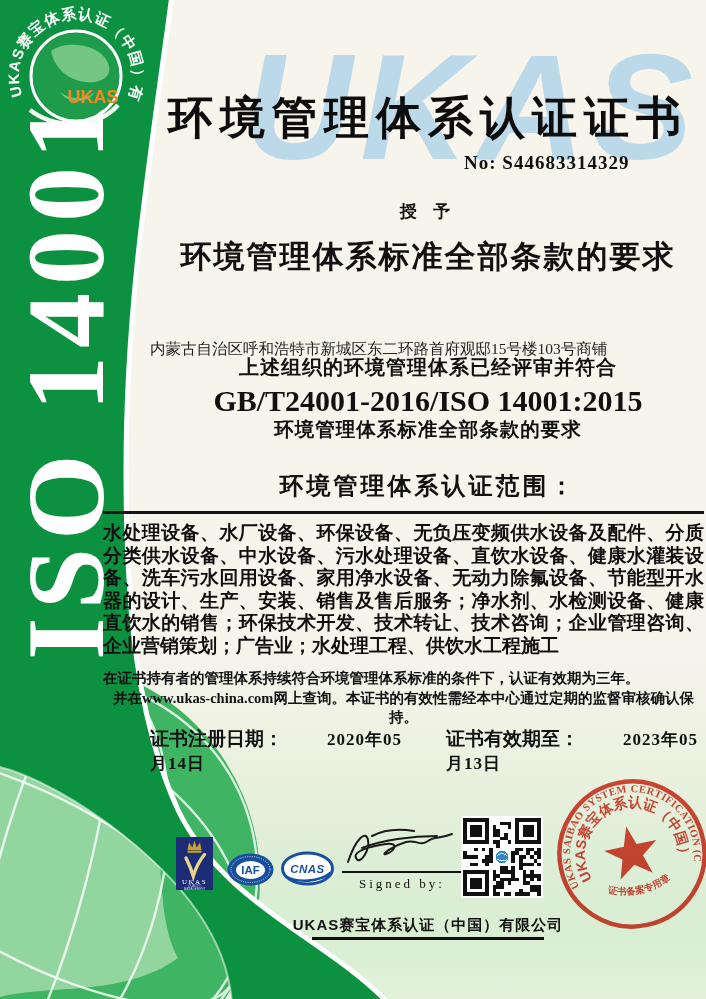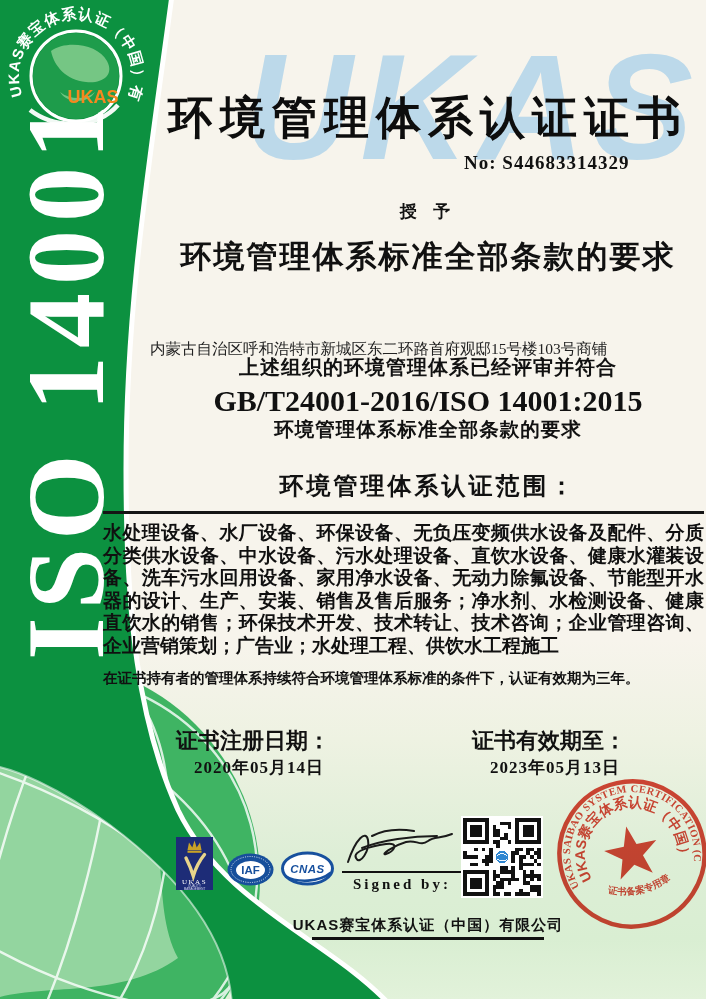--- a/index.html
+++ b/index.html
@@ -22,36 +22,36 @@
   .std{left:150px;top:384px;width:556px;text-align:center;z-index:2;font-family:"Liberation Serif",serif;font-weight:600;font-size:30px;}
   .conf2{left:150px;top:416px;width:556px;text-align:center;z-index:2;font-family:"Liberation Serif",serif;font-weight:700;font-size:19.5px;letter-spacing:1px;}
   .scope-title{left:150px;top:470px;width:556px;text-align:center;z-index:2;font-family:"Liberation Serif",serif;
       font-weight:700;font-size:24px;letter-spacing:3px;}
   .rule{left:103px;top:511px;width:601px;height:3px;background:#151515;z-index:2;}
   .scope{left:103px;top:522px;width:601px;z-index:2;font-weight:700;font-size:19px;line-height:22.6px;
       text-align:justify;text-justify:inter-ideograph;color:#101010;}
   .note1{left:103px;top:669px;width:601px;z-index:2;font-family:"Liberation Serif",serif;font-weight:600;font-size:14.5px;}
   .note2{left:103px;top:689px;width:601px;text-align:center;z-index:2;font-family:"Liberation Serif",serif;font-weight:600;font-size:14.5px;}
   .dates{left:150px;top:726px;width:556px;z-index:2;display:flex;justify-content:center;gap:36px;}
-  .dates b{font-weight:700;font-size:22px;margin-left:26px;}
+  .dates b{font-weight:700;font-size:19px;}
   .dates span{font-family:"Liberation Serif",serif;font-weight:600;font-size:17px;letter-spacing:1px;margin-left:44px;}
   
   .side{left:0;top:0;z-index:1;}
   .iso-wrap{left:14px;top:88px;width:104px;height:580px;z-index:2;}
   .iso{position:absolute;top:50%;left:50%;transform:translate(-50%,-50%) rotate(-90deg);
       font-family:"Liberation Serif","DejaVu Serif",serif;font-weight:700;font-size:110px;letter-spacing:8px;
       color:#fff;white-space:nowrap;line-height:1;}
   .clogo{left:6px;top:6px;z-index:3;}
   
   .mark-ukas{left:176px;top:837px;z-index:3;}
   .mark-iaf{left:227px;top:853px;z-index:3;}
   .mark-cnas{left:281px;top:851px;z-index:3;}
   .sig{left:342px;top:824px;width:120px;z-index:3;text-align:center;}
   .sig-line{border-top:2px solid #111;margin-top:1px;}
-  .sig-label{font-family:"Liberation Serif",serif;font-weight:700;font-size:15px;letter-spacing:3px;margin-top:3px;}
+  .sig-label{font-family:"Liberation Serif",serif;font-weight:400;font-size:13px;letter-spacing:3px;margin-top:3px;}
   .qr{left:461px;top:816px;z-index:3;}
   .seal{left:552px;top:772px;z-index:3;opacity:.93;mix-blend-mode:multiply;}
   .footer{left:150px;top:916px;width:556px;z-index:3;text-align:center;}
   .f-company{font-weight:700;font-size:15px;letter-spacing:1px;}
   .f-line{width:232px;height:2.5px;background:#111;margin:2px auto 3px auto;}
   .f-web{font-weight:700;font-size:16px;letter-spacing:2px;}
 </style>
 </head>
 <body>
 
@@ -113,20 +113,21 @@
 
   <div class="abs conf1">上述组织的环境管理体系已经评审并符合</div>
   <div class="abs std">GB/T24001-2016/ISO 14001:2015</div>
   <div class="abs conf2">环境管理体系标准全部条款的要求</div>
 
   <div class="abs scope-title">环境管理体系认证范围：</div>
   <div class="abs rule"></div>
   <div class="abs scope">水处理设备、水厂设备、环保设备、无负压变频供水设备及配件、分质分类供水设备、中水设备、污水处理设备、直饮水设备、健康水灌装设备、洗车污水回用设备、家用净水设备、无动力除氟设备、节能型开水器的设计、生产、安装、销售及售后服务；净水剂、水检测设备、健康直饮水的销售；环保技术开发、技术转让、技术咨询；企业管理咨询、企业营销策划；广告业；水处理工程、供饮水工程施工</div>
 
   <div class="abs note1">在证书持有者的管理体系持续符合环境管理体系标准的条件下，认证有效期为三年。</div>
+  <div class="abs note2">并在www.ukas-china.com网上查询。本证书的有效性需经本中心通过定期的监督审核确认保持。</div>
   <div class="abs dates">
     <div>
       <b>证书注册日期：</b><span>2020年05月14日</span>
     </div>
     <div>
       <b>证书有效期至：</b><span>2023年05月13日</span>
     </div>
   </div>
 
   <svg class="abs mark-ukas" width="37" height="53" viewBox="0 0 37 53">

